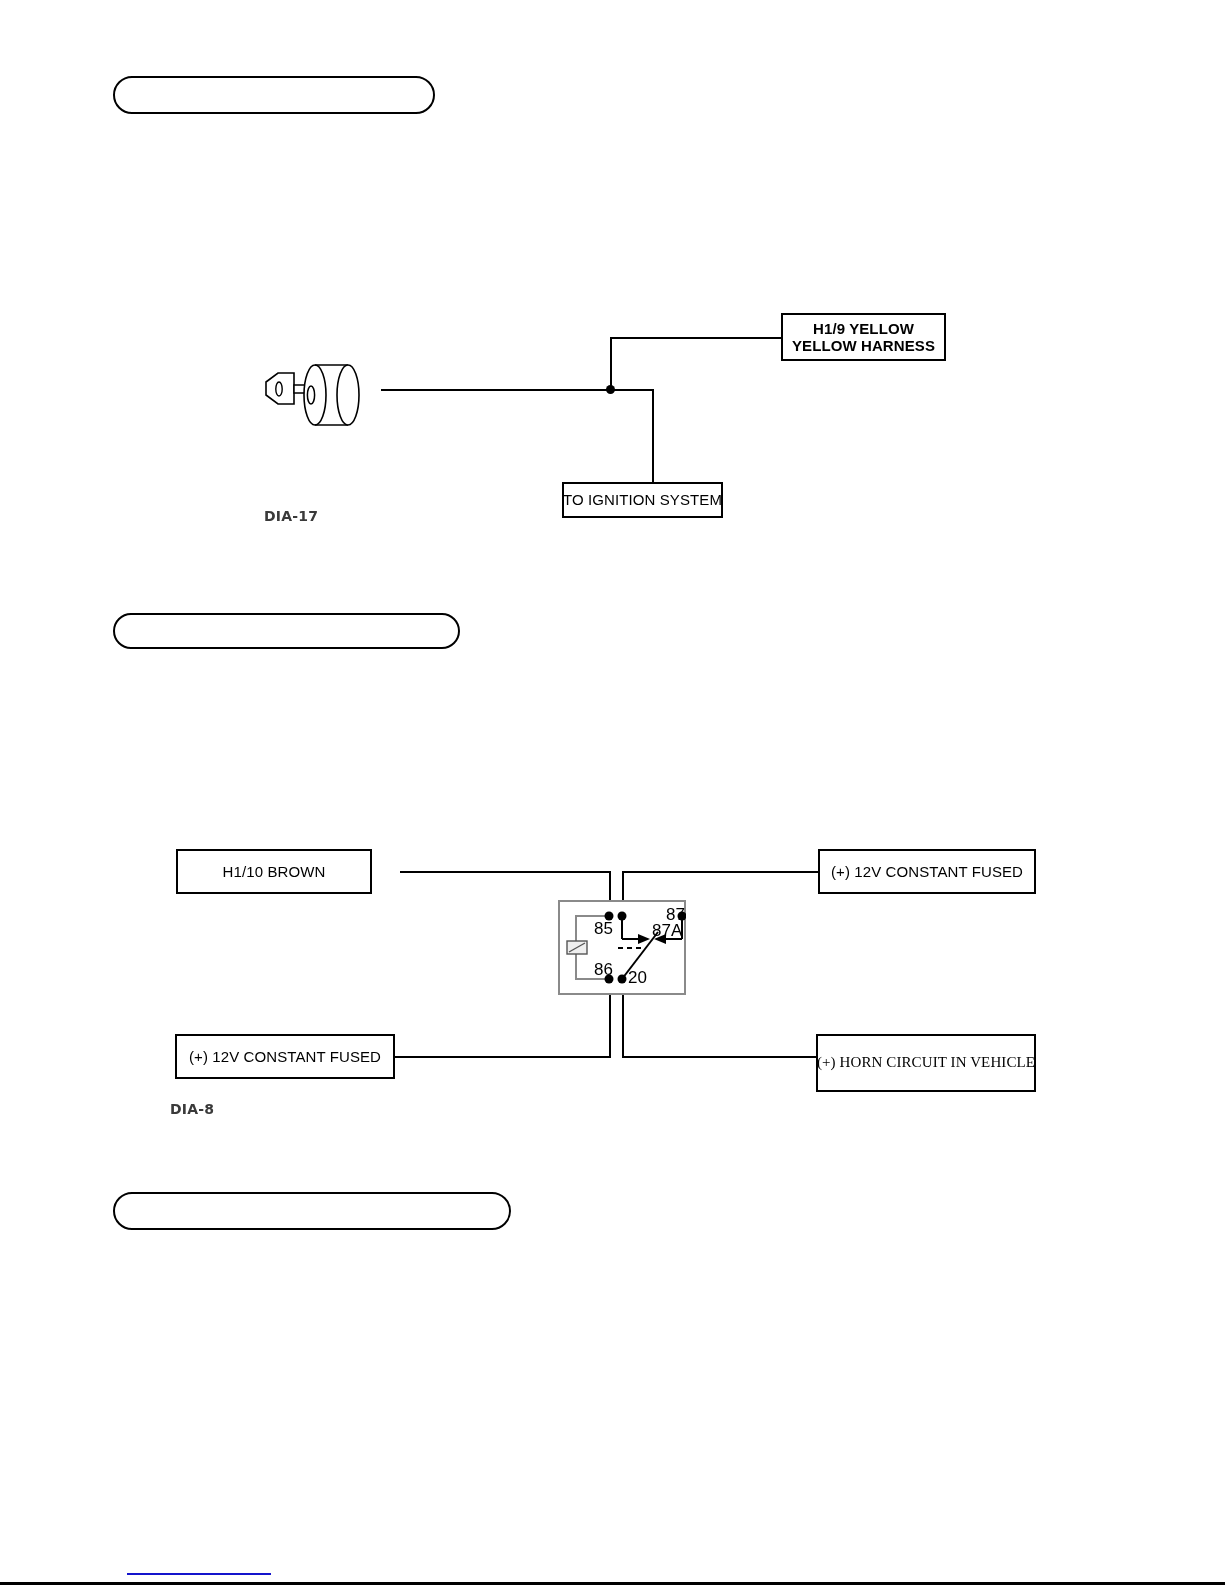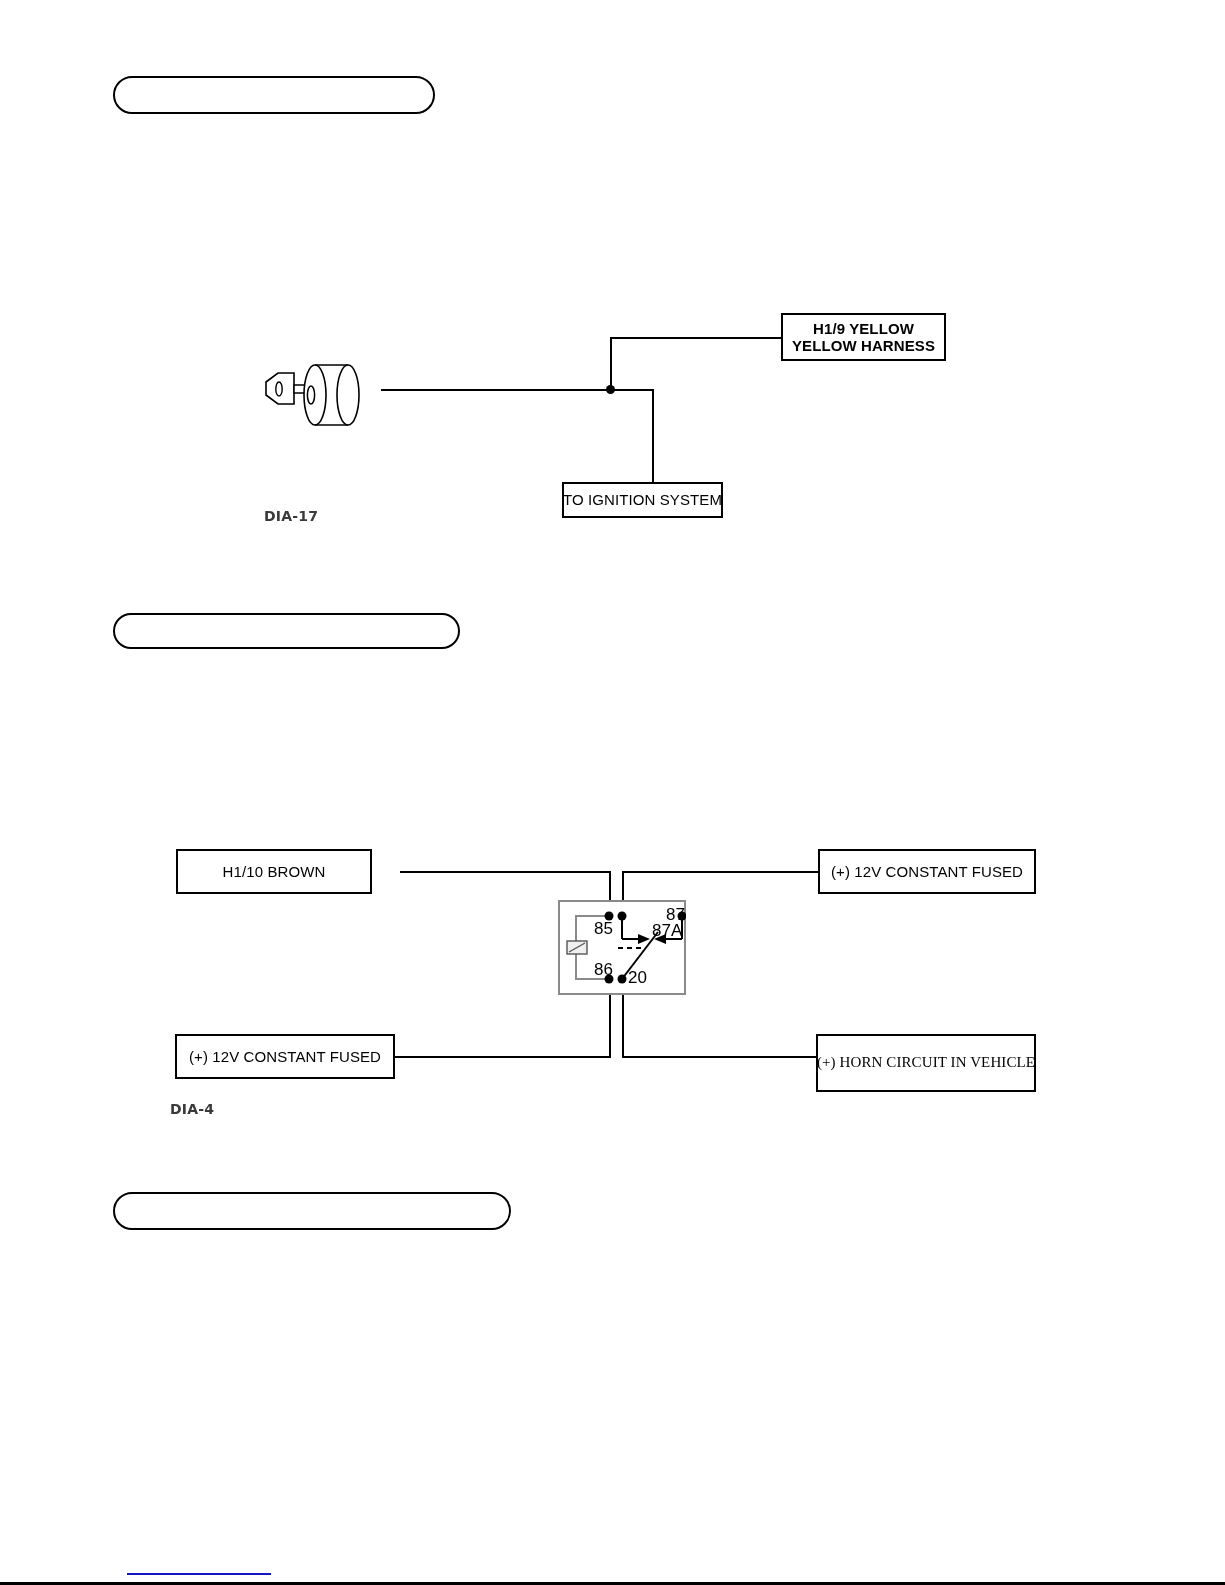--- a/index.html
+++ b/index.html
@@ -222,21 +222,21 @@
       <circle cx="64" cy="79" r="4.5" fill="#000000"></circle>
     </svg>
   </div>
 
   <div class="term-label" style="left:594px; top:919px;">85</div>
   <div class="term-label" style="left:594px; top:960px;">86</div>
   <div class="term-label" style="left:626px; top:905px;padding-left:40px;">87</div>
   <div class="term-label" style="left:652px; top:876px;margin-top:45px;">87A</div>
   <div class="term-label" style="left:628px; top:968px;">20</div>
 
-  <div class="fig-caption" style="left:170px; top:1101px;">DIA-4</div>
+  <div class="fig-caption" style="left:170px; top:1101px;">DIA-8</div>
 
   <div class="title-capsule" style="left:113px; top:1192px; width:398px; height:38px;">
     <span></span>
   </div>
 
   <div class="footer-link" style="left:127px; top:1573px; width:144px;"></div>
   <div class="footer-rule" style="left:0px; top:1582px; width:1225px;"></div>
 
 </div>
 

